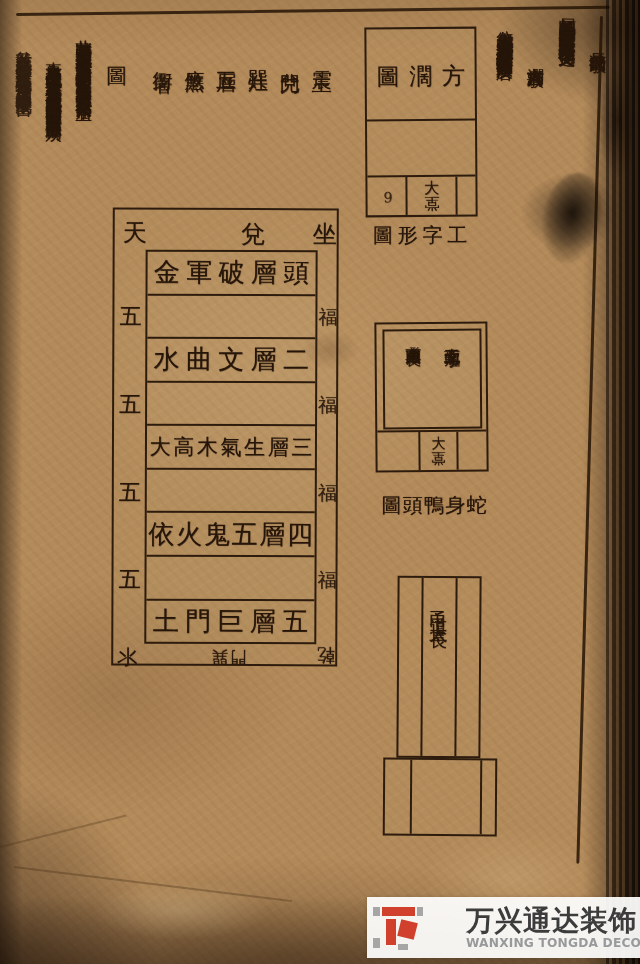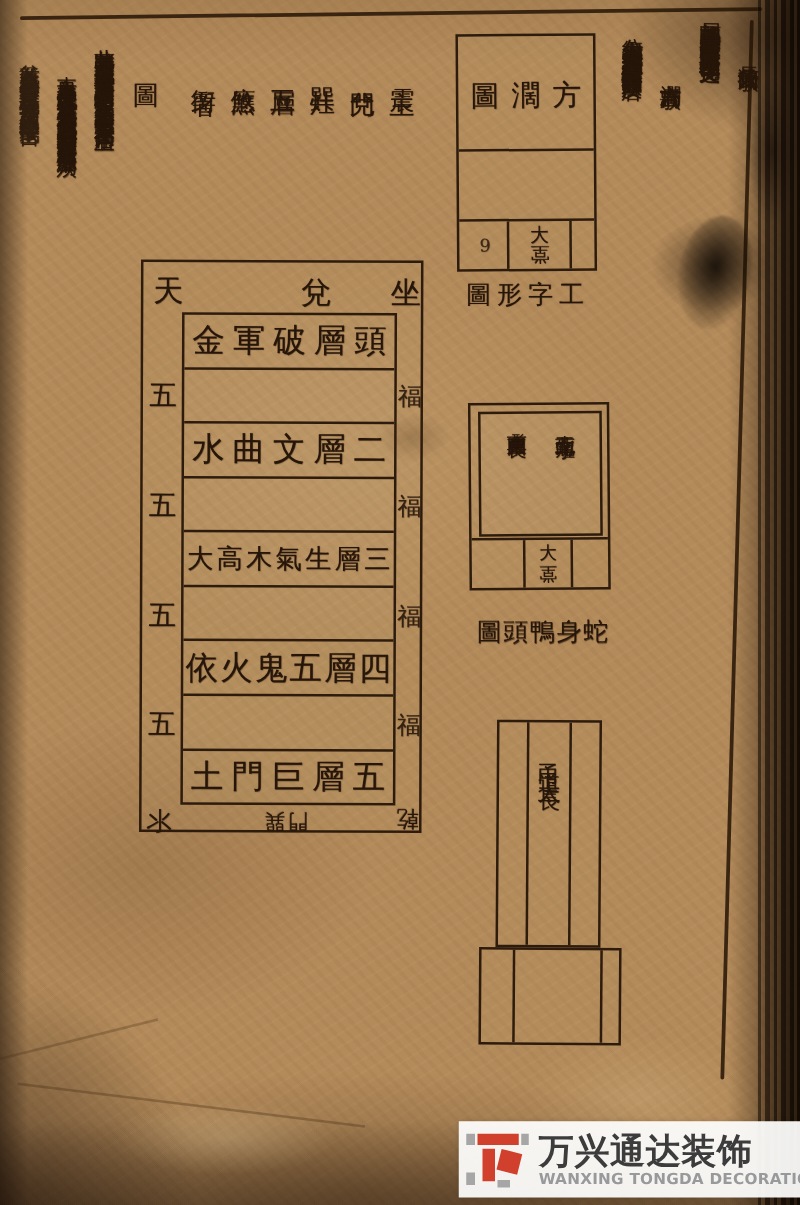--- a/index.html
+++ b/index.html
@@ -46,21 +46,21 @@
   .trow{font-size:26px;}
   .trow.small{font-size:21px;}
   .sidemark{position:absolute;font-size:22px;}
   .fumark{position:absolute;font-size:19px;opacity:.9;}
   
   #verses{left:481px;top:4px;width:124px;height:600px;display:flex;flex-direction:row-reverse;gap:10px;transform:rotate(1.2deg);}
   #verses .vc{font-size:17px;letter-spacing:1.2px;width:21px;}
   .vtitle{margin-top:34px;}
   .vtitle2{margin-top:50px;}
   
-  #wm{left:367px;top:897px;width:273px;height:61px;background:rgba(253,253,252,.94);display:flex;align-items:center;box-shadow:0 0 4px rgba(0,0,0,.15);}
+  #wm{left:367px;top:897px;width:273px;height:61px;background:rgba(253,253,252,.94);display:flex;align-items:center;box-shadow:0 0 4px rgba(0,0,0,.15);gap:35px;}
   #wm .logo{position:relative;width:50px;height:48px;margin-left:6px;flex:none;}
   #wm .zh{font-family:"DejaVu Sans","Liberation Sans",sans-serif;font-weight:bold;font-size:28px;color:#3c3c3c;letter-spacing:.5px;line-height:30px;white-space:nowrap;}
   #wm .en{font-family:"DejaVu Sans","Liberation Sans",sans-serif;font-weight:bold;font-size:12.2px;color:#97999b;letter-spacing:.2px;white-space:nowrap;}
   .lgblk{position:absolute;}
 </style>
 </head>
 <body>
 
 <div id="page">
 

